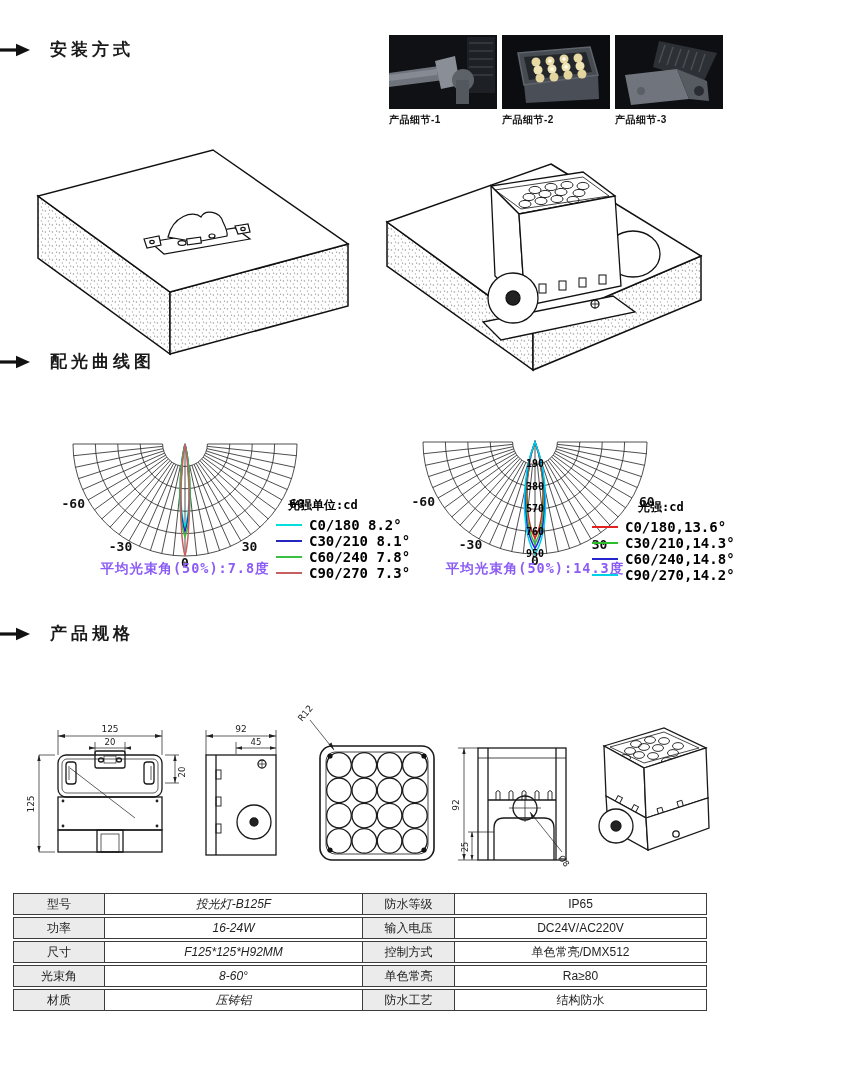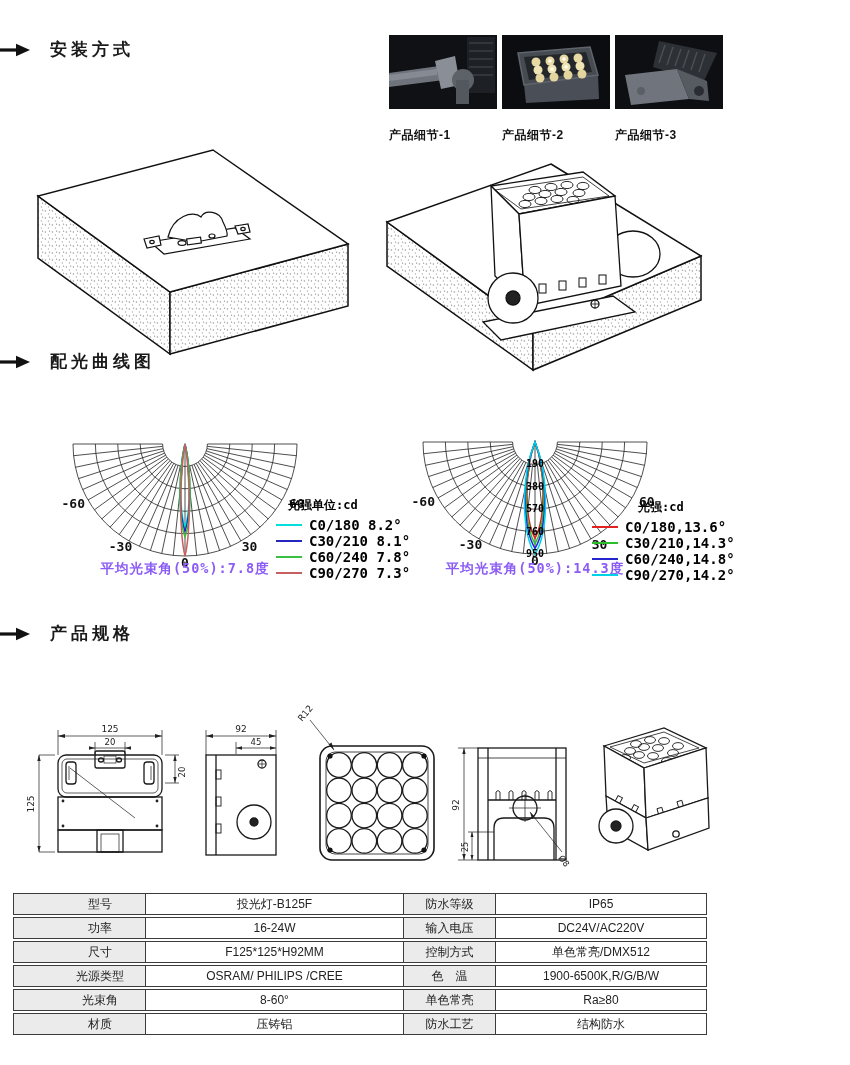--- a/index.html
+++ b/index.html
@@ -10,42 +10,42 @@
   }
   .abs{position:absolute;}
   
   .sec-header{position:absolute;display:flex;align-items:center;gap:20px;}
   .sec-header .arrow-svg{display:block;}
   .sec-title{font-size:17px;font-weight:700;letter-spacing:4px;color:#1a1a1a;}
   
   .photo-strip{position:absolute;display:flex;gap:5px;}
   .photo-card{width:108px;}
   .photo-img{width:108px;height:74px;background:#0e0f12;display:block;}
-  .photo-label{font-size:12px;font-weight:700;color:#111;margin-top:18px;letter-spacing:.5px;}
+  .photo-label{font-size:10px;font-weight:700;color:#111;margin-top:4px;letter-spacing:.5px;}
   
   .chart-svg{position:absolute;overflow:visible;}
   .chart-caption{position:absolute;text-align:center;font-size:13.5px;font-weight:700;
     letter-spacing:1px;color:#8b5cf6;font-family:"DejaVu Sans Mono","Liberation Sans",monospace;}
   .legend{position:absolute;}
   .legend-title{font-size:12px;font-weight:700;color:#000;margin-bottom:3px;
     font-family:"DejaVu Sans Mono",monospace;}
   .legend-row{display:flex;align-items:center;gap:7px;height:16px;}
   .legend-swatch{display:inline-block;width:26px;height:2px;}
   .legend-text{font-size:14px;font-weight:700;color:#000;font-family:"DejaVu Sans Mono",monospace;white-space:nowrap;}
   
   .tech-svg{position:absolute;overflow:visible;}
   .tech-svg text{font-family:"DejaVu Sans","Liberation Sans",sans-serif;fill:#222;}
   
   .spec-table{position:absolute;display:flex;flex-direction:column;gap:2px;}
   .spec-row{display:flex;border:1.5px solid #3c3c3c;height:20px;background:#fff;}
   .spec-cell{display:flex;align-items:center;justify-content:center;
     font-size:12px;color:#222;white-space:nowrap;overflow:hidden;}
   .spec-cell.key{background:#ebebeb;}
-  .c1{width:90px;padding-left:41px;}
-  .c2{width:257px;border-left:1.5px solid #3c3c3c;}
+  .c1{width:90px;}
+  .c2{width:257px;border-left:1.5px solid #3c3c3c;font-style:italic;}
   .c3{width:91px;border-left:1.5px solid #3c3c3c;}
   .c4{flex:1;border-left:1.5px solid #3c3c3c;}
   .lineart{fill:none;stroke:#1a1a1a;stroke-width:1.3;}
   .thin{fill:none;stroke:#1a1a1a;stroke-width:0.7;}
 </style>
 </head>
 <body>
 
 <div class="sec-header" style="left:0px;top:38px">
   <svg class="arrow-svg" width="30" height="14" viewBox="0 0 30 14">
@@ -563,26 +563,20 @@
       <div class="spec-cell c3 key">输入电压</div>
       <div class="spec-cell c4">DC24V/AC220V</div>
     </div>
     <div class="spec-row">
       <div class="spec-cell c1 key">尺寸</div>
       <div class="spec-cell c2">F125*125*H92MM</div>
       <div class="spec-cell c3 key">控制方式</div>
       <div class="spec-cell c4">单色常亮/DMX512</div>
     </div>
     <div class="spec-row">
-      <div class="spec-cell c1 key">光源类型</div>
-      <div class="spec-cell c2">OSRAM/ PHILIPS /CREE</div>
-      <div class="spec-cell c3 key">色　温</div>
-      <div class="spec-cell c4">1900-6500K,R/G/B/W</div>
-    </div>
-    <div class="spec-row">
       <div class="spec-cell c1 key">光束角</div>
       <div class="spec-cell c2">8-60°</div>
       <div class="spec-cell c3 key">单色常亮</div>
       <div class="spec-cell c4">Ra≥80</div>
     </div>
     <div class="spec-row">
       <div class="spec-cell c1 key">材质</div>
       <div class="spec-cell c2">压铸铝</div>
       <div class="spec-cell c3 key">防水工艺</div>
       <div class="spec-cell c4">结构防水</div>

